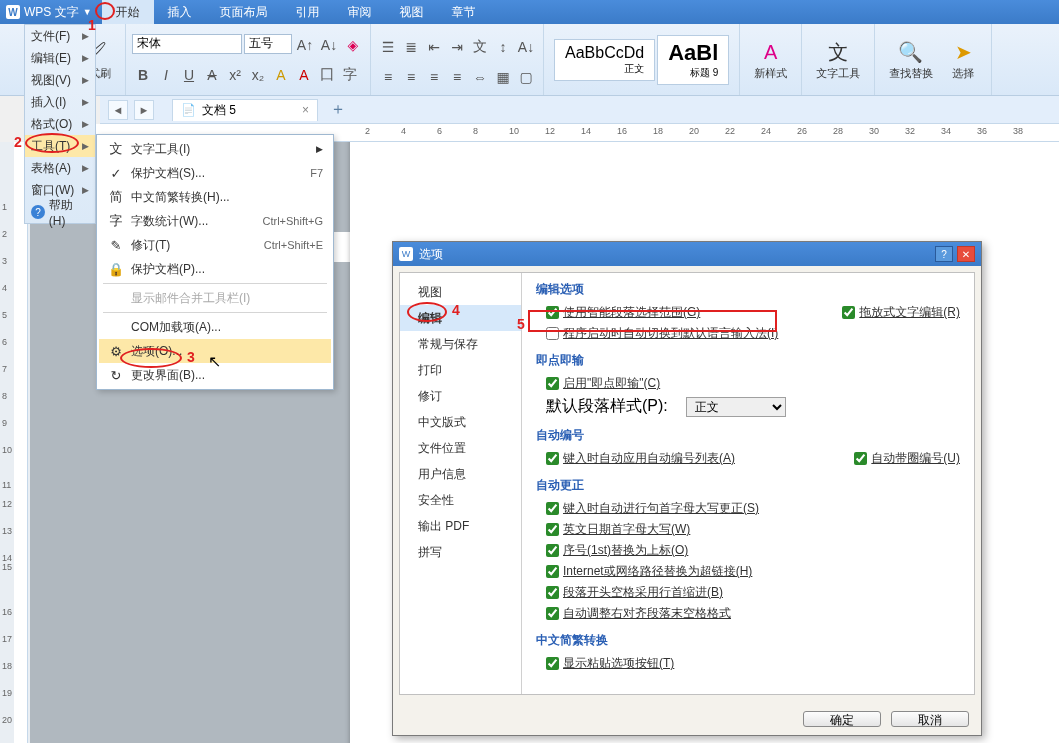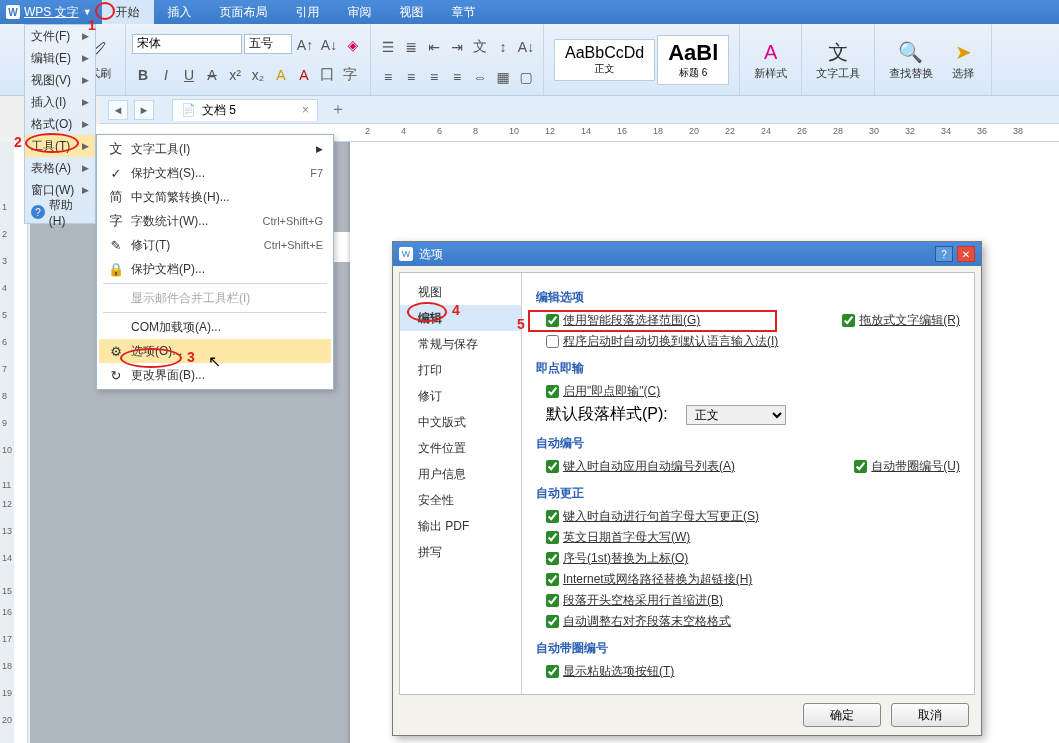--- a/index.html
+++ b/index.html
@@ -1,38 +1,38 @@
 <!DOCTYPE html>
 <html><head>
 <meta charset="utf-8">
 <style>
 * { box-sizing: border-box; margin: 0; padding: 0; font-family: "Microsoft YaHei", SimSun, sans-serif; }
 body { width: 1059px; height: 743px; background: #f0f0f0; position: relative; overflow: hidden; font-size: 12px; }
 
 
 .menubar { height: 24px; background: linear-gradient(#4a8cdb, #3b7bc8); display: flex; align-items: center; color: #fff; padding-left: 6px; gap: 0; }
 .menubar .app-icon { width: 14px; height: 14px; background: #fff; color: #3b7bc8; display: inline-flex; align-items: center; justify-content: center; font-size: 10px; font-weight: bold; margin-right: 4px; border-radius: 2px; }
-.menubar .app-name { margin-right: 4px; text-decoration: underline; }
+.menubar .app-name { margin-right: 4px; }
 .menubar .dd { font-size: 9px; margin-right: 10px; }
 .menubar .tab { padding: 0 14px; height: 24px; line-height: 24px; cursor: pointer; }
 .menubar .tab.active { background: #d5e6f8; color: #333; }
 
 
 .ribbon { height: 72px; background: linear-gradient(#eaf2fb, #d9e8f8); border-bottom: 1px solid #b8cde2; display: flex; align-items: center; padding-left: 100px; position: relative; }
 .ribbon-group { display: flex; align-items: center; height: 100%; padding: 0 6px; border-right: 1px solid #c5d8ea; }
 .rbtn { display: flex; flex-direction: column; align-items: center; justify-content: center; padding: 4px 8px; color: #333; font-size: 11px; cursor: pointer; }
 .rbtn .ricon { width: 28px; height: 28px; display: flex; align-items: center; justify-content: center; font-size: 20px; }
 .rbtn-sm { width: 22px; height: 22px; display: flex; align-items: center; justify-content: center; font-size: 14px; color: #555; cursor: pointer; }
 .font-select { display: flex; gap: 2px; }
 .font-select select, .font-select input { height: 20px; border: 1px solid #a9bfd6; background: #fff; font-size: 12px; padding: 0 4px; }
 .font-name { width: 110px; }
 .font-size { width: 48px; }
 .btnrow { display: flex; gap: 1px; margin-top: 4px; }
 .style-gallery { display: flex; gap: 2px; align-items: center; padding: 0 4px; }
-.style-item { border: 1px solid #b8cde2; background: #fff; padding: 4px 10px; text-align: center; font-size: 10px; }
+.style-item { border: 1px solid #b8cde2; background: #fff; padding: 4px 10px; text-align: right; font-size: 10px; }
 .style-item .prev { font-size: 16px; }
 
 
 .file-menu { position: absolute; left: 24px; top: 24px; width: 72px; background: linear-gradient(#eaf2fb, #dbe9f7); border: 1px solid #b8cde2; z-index: 5; }
 .file-menu .fitem { height: 22px; display: flex; align-items: center; padding: 0 6px; font-size: 12px; color: #333; cursor: pointer; position: relative; }
 .file-menu .fitem:hover, .file-menu .fitem.hover { background: #fde8a8; }
 .file-menu .fitem .arrow { margin-left: auto; font-size: 9px; color: #666; }
 .file-menu .fitem .help-icon { width: 14px; height: 14px; border-radius: 50%; background: #3b82d6; color: #fff; display: inline-flex; align-items: center; justify-content: center; font-size: 10px; margin-right: 4px; }
 
 
@@ -73,30 +73,30 @@
 .dialog { position: absolute; left: 392px; top: 241px; width: 590px; height: 495px; background: #f4f2ec; border: 1px solid #7a7a7a; box-shadow: 3px 3px 8px rgba(0,0,0,.3); z-index: 15; }
 .dialog-title { height: 24px; background: linear-gradient(#4a8cdb, #3b7bc8); color: #fff; display: flex; align-items: center; padding: 0 6px; font-size: 12px; }
 .dialog-title .dicon { width: 14px; height: 14px; background: #fff; color: #3b7bc8; display: inline-flex; align-items: center; justify-content: center; font-size: 9px; margin-right: 6px; border-radius: 2px; }
 .dialog-title .dbtns { margin-left: auto; display: flex; gap: 4px; }
 .dialog-title .dbtn { width: 18px; height: 16px; border: 1px solid #2a5a9a; background: #5a9add; color: #fff; display: flex; align-items: center; justify-content: center; font-size: 10px; cursor: pointer; }
 .dialog-title .dbtn.close { background: #e74c3c; border-color: #c0392b; }
 .dialog-body { position: absolute; left: 6px; top: 30px; right: 6px; bottom: 40px; background: #fff; border: 1px solid #c0c0c0; display: flex; }
 .dlg-nav { width: 122px; border-right: 1px solid #d0d0d0; padding: 6px 0; }
 .dlg-nav .nitem { height: 26px; display: flex; align-items: center; padding-left: 18px; font-size: 12px; color: #333; cursor: pointer; }
 .dlg-nav .nitem.active { background: #d6e8fa; font-weight: bold; }
-.dlg-content { flex: 1; padding: 16px 14px; overflow-y: auto; }
+.dlg-content { flex: 1; padding: 8px 14px; overflow-y: auto; }
 .dlg-section { margin-bottom: 10px; }
 .dlg-section-title { color: #2a5fb4; font-size: 12px; font-weight: bold; margin-bottom: 6px; }
 .dlg-row { display: flex; align-items: center; gap: 18px; margin-bottom: 4px; margin-left: 10px; }
 .chk { display: flex; align-items: center; gap: 4px; font-size: 12px; color: #333; text-decoration: underline; }
 .chk input { width: 13px; height: 13px; accent-color: #2a8a2a; }
 .dlg-row select { height: 20px; border: 1px solid #a0a0a0; font-size: 12px; padding: 0 4px; min-width: 100px; }
 .dlg-row label.lbl { font-size: 16px; }
 .dialog-footer { position: absolute; right: 12px; bottom: 8px; display: flex; gap: 10px; }
-.dialog-footer button { width: 78px; height: 24px; border: 1px solid #8a8a8a; background: linear-gradient(#fdfdfd, #e5e5e5); border-radius: 3px; font-size: 12px; cursor: pointer; }
+.dialog-footer button { width: 78px; height: 16px; border: 1px solid #8a8a8a; background: linear-gradient(#fdfdfd, #e5e5e5); border-radius: 3px; font-size: 12px; cursor: pointer; }
 
 .cursor-arrow { position: absolute; z-index: 30; font-size: 16px; color: #000; pointer-events: none; }
 </style>
 </head>
 <body>
 
 <div class="menubar">
   <span class="app-icon">W</span>
   <span class="app-name">WPS 文字</span>
   <span class="dd">▼</span>
@@ -168,21 +168,21 @@
     </div>
   </div>
   <div class="ribbon-group">
     <div class="style-gallery">
       <div class="style-item">
           <div class="prev">AaBbCcDd</div>
           <div>正文</div>
         </div>
       <div class="style-item">
           <div class="prev" style="font-size:22px;font-weight:bold">AaBl</div>
-          <div>标题 6</div>
+          <div>标题 9</div>
         </div>
     </div>
   </div>
   <div class="ribbon-group">
     <div class="rbtn">
         <span class="ricon" style="color:#d08">A</span>
         <span>新样式</span>
       </div>
   </div>
   <div class="ribbon-group">
@@ -247,21 +247,21 @@
       <span class="vnum" style="top: 168px;">5</span>
       <span class="vnum" style="top: 195px;">6</span>
       <span class="vnum" style="top: 222px;">7</span>
       <span class="vnum" style="top: 249px;">8</span>
       <span class="vnum" style="top: 276px;">9</span>
       <span class="vnum" style="top: 303px;">10</span>
       <span class="vnum" style="top: 338px;">11</span>
       <span class="vnum" style="top: 357px;">12</span>
       <span class="vnum" style="top: 384px;">13</span>
       <span class="vnum" style="top: 411px;">14</span>
-      <span class="vnum" style="top: 444px;">15</span>
+      <span class="vnum" style="top: 420px;">15</span>
       <span class="vnum" style="top: 465px;">16</span>
       <span class="vnum" style="top: 492px;">17</span>
       <span class="vnum" style="top: 519px;">18</span>
       <span class="vnum" style="top: 546px;">19</span>
       <span class="vnum" style="top: 573px;">20</span>
       <span class="vnum" style="top: 600px;">21</span>
     </div>
 </div>
 
 <div class="docarea">
@@ -483,21 +483,21 @@
           </div>
         <div class="dlg-row">
             <label class="chk">
               <input type="checkbox" checked="" style="">
               <span>自动调整右对齐段落末空格格式</span>
             </label>
           </div>
       </div>
 
       <div class="dlg-section">
-        <div class="dlg-section-title">自动带圈编号</div>
+        <div class="dlg-section-title">中文简繁转换</div>
         <div class="dlg-row">
             <label class="chk">
               <input type="checkbox" checked="" style="">
               <span>显示粘贴选项按钮(T)</span>
             </label>
           </div>
 
       </div>
 
     </div>

